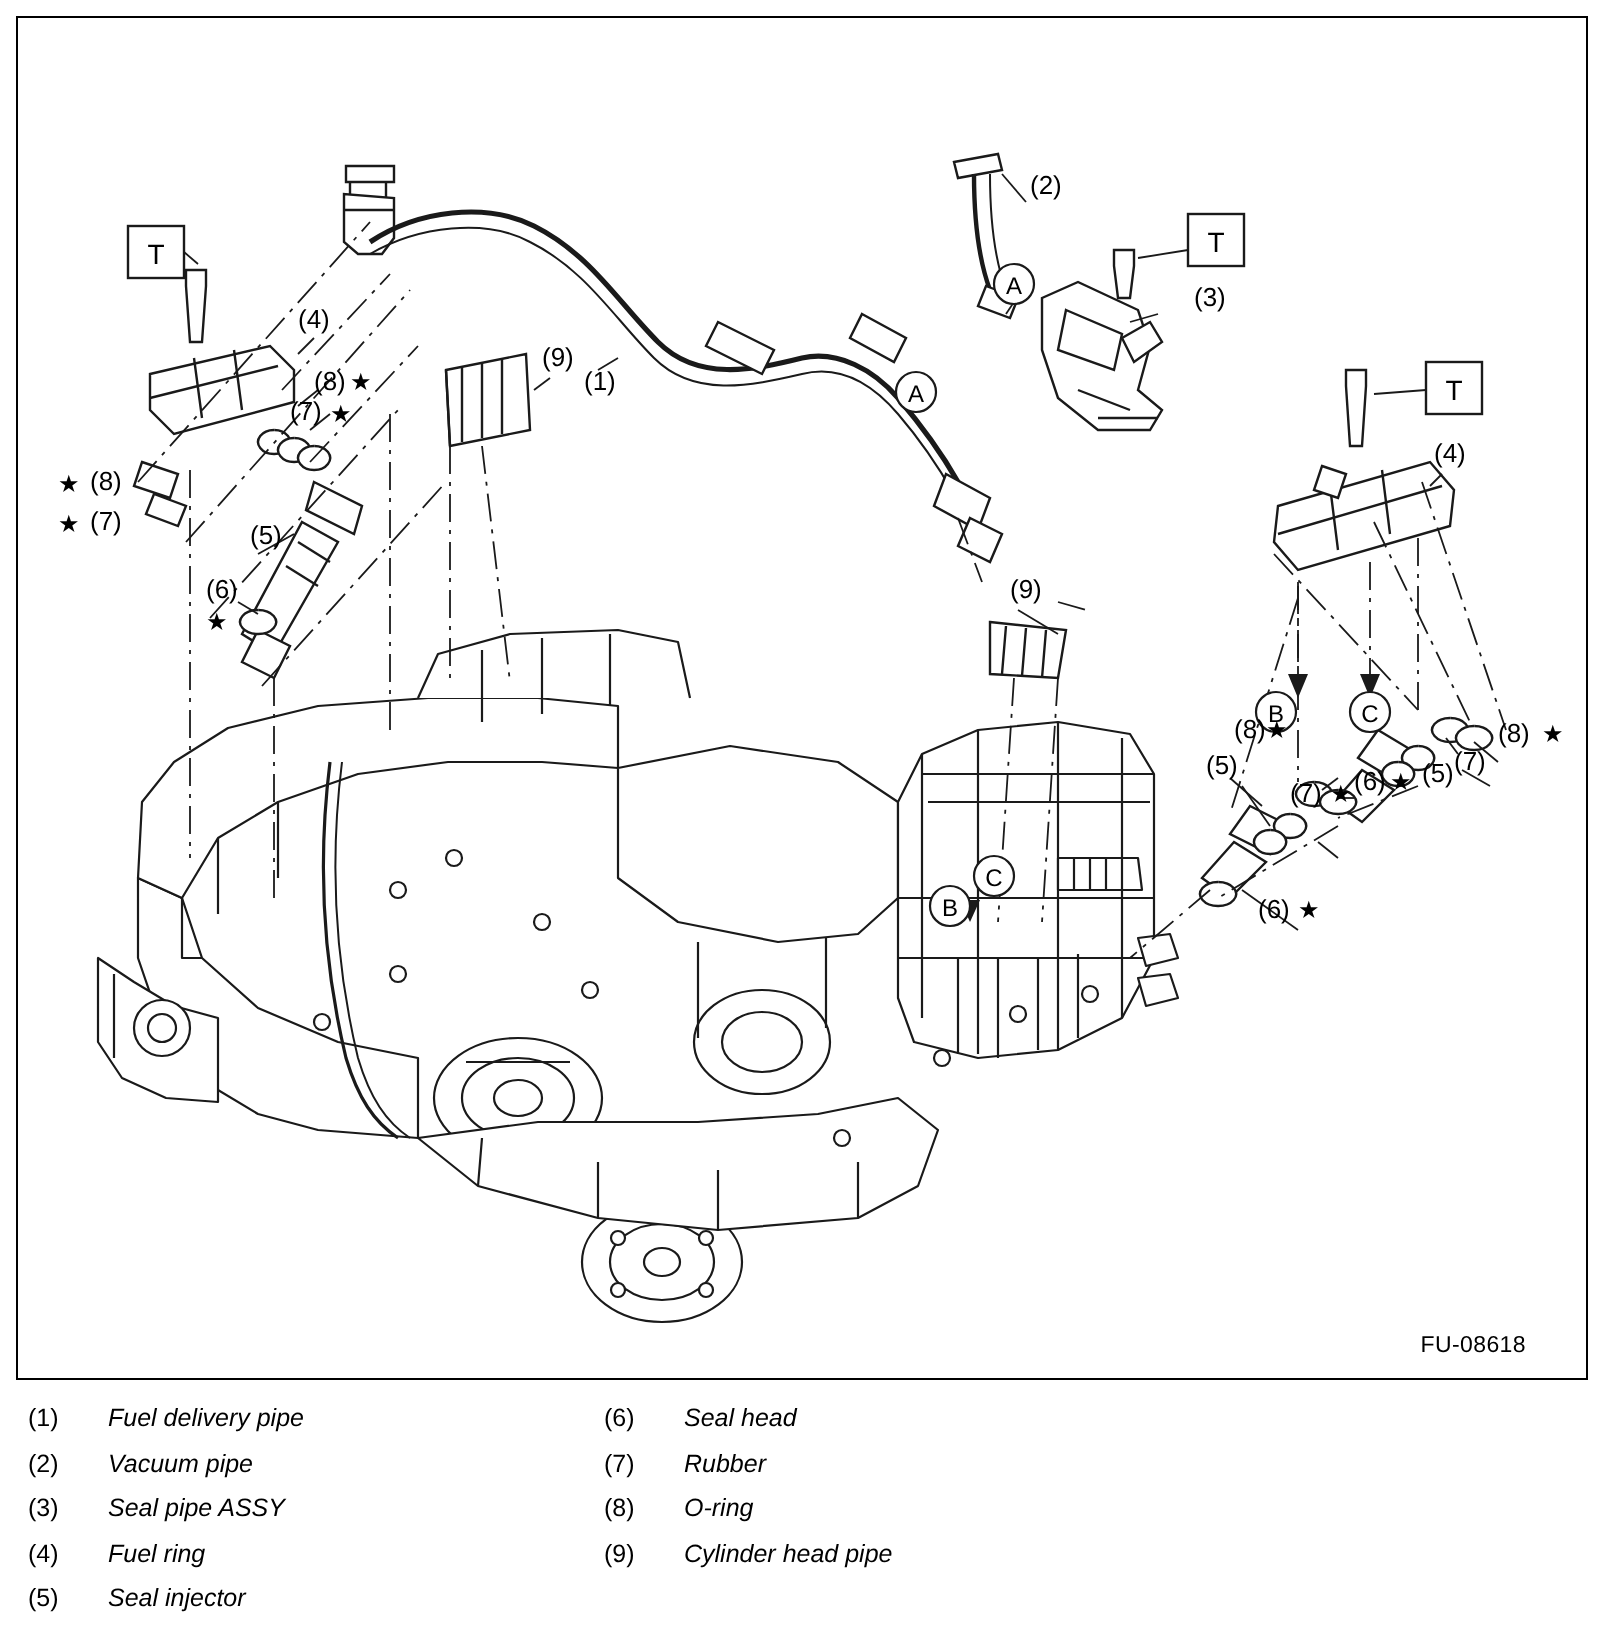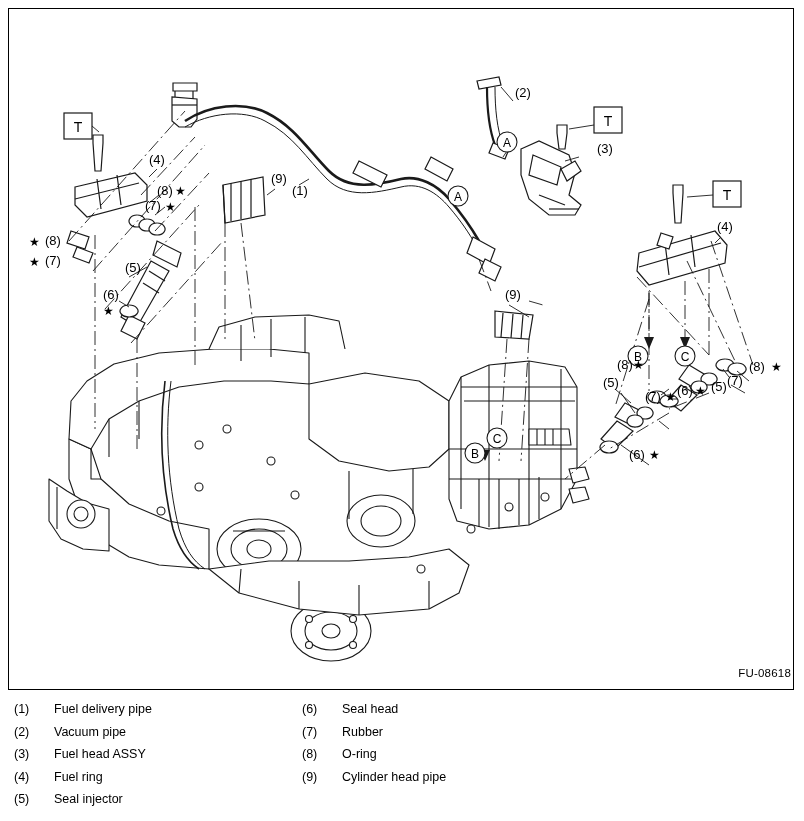--- a/index.html
+++ b/index.html
@@ -28,21 +28,21 @@
     box-sizing: border-box;
     background: #fff;
   }
   #diagram-svg {
     position: absolute;
     left: 0;
     top: 0;
   }
   .dwg-code {
     position: absolute;
-    right: 2px;
+    right: 30px;
     bottom: 10px;
     font-size: 11.5px;
     letter-spacing: 0.2px;
   }
   #legend {
     position: absolute;
     left: 8px;
     top: 702px;
     width: 786px;
     height: 110px;
@@ -58,20 +58,21 @@
     display: flex;
     align-items: baseline;
     height: 22.5px;
   }
   .legend-num {
     width: 40px;
     flex: 0 0 40px;
   }
   .legend-label {
     white-space: nowrap;
+    font-style: italic;
   }
   text {
     font-family: "Liberation Sans", sans-serif;
   }
 </style>
 </head>
 <body>
 
 <div id="page">
 
@@ -403,21 +404,21 @@
       <div class="legend-row">
         <span class="legend-num">(1)</span>
         <span class="legend-label">Fuel delivery pipe</span>
       </div>
       <div class="legend-row">
         <span class="legend-num">(2)</span>
         <span class="legend-label">Vacuum pipe</span>
       </div>
       <div class="legend-row">
         <span class="legend-num">(3)</span>
-        <span class="legend-label">Fuel head ASSY</span>
+        <span class="legend-label">Seal pipe ASSY</span>
       </div>
       <div class="legend-row">
         <span class="legend-num">(4)</span>
         <span class="legend-label">Fuel ring</span>
       </div>
       <div class="legend-row">
         <span class="legend-num">(5)</span>
         <span class="legend-label">Seal injector</span>
       </div>
     </div>

